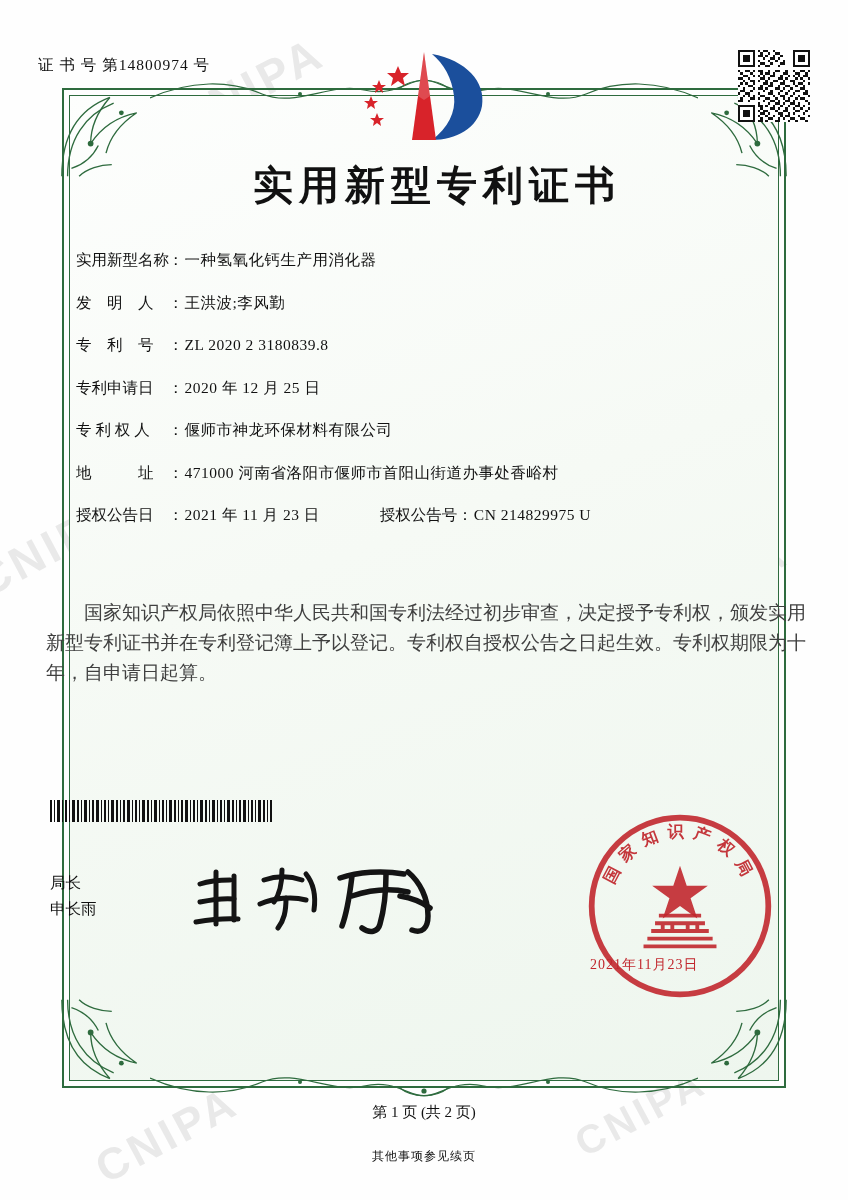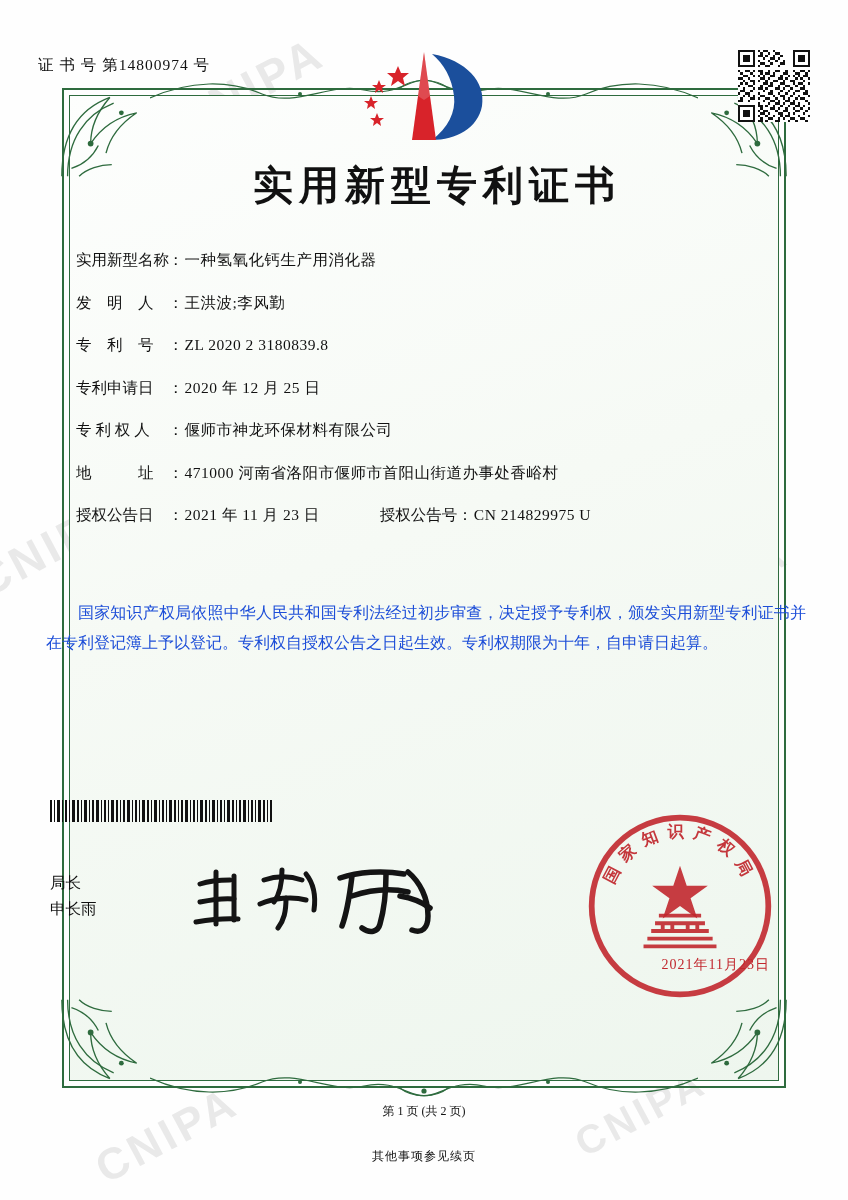--- a/index.html
+++ b/index.html
@@ -148,23 +148,23 @@
   .grant-second-label {
     margin-left: 60px;
     white-space: nowrap;
   }
 
   .paragraphs {
     position: absolute;
     left: 46px;
     right: 42px;
     top: 598px;
-    font-size: 16px;
+    font-size: 19px;
     line-height: 30px;
-    color: #1d4ed8;
+    color: #404040;
     text-align: justify;
   }
   .paragraphs p {
     margin: 0 0 2px 0;
     text-indent: 2em;
   }
 
   .barcode {
     position: absolute;
     left: 50px;
@@ -196,34 +196,34 @@
     right: 72px;
     top: 810px;
     width: 192px;
     height: 192px;
   }
   .seal-date {
     position: absolute;
     right: 78px;
     top: 956px;
     width: 180px;
-    text-align: right;
+    text-align: left;
     color: #c1272d;
     font-size: 14px;
     letter-spacing: 1px;
     font-family: "Liberation Serif", serif;
   }
 
   .page-number {
     position: absolute;
     left: 0;
     right: 0;
     top: 1103px;
     text-align: center;
-    font-size: 12px;
+    font-size: 15px;
     color: #111;
   }
   .footer-note {
     position: absolute;
     left: 0;
     right: 0;
     top: 1148px;
     text-align: center;
     font-size: 12px;
     color: #111;

